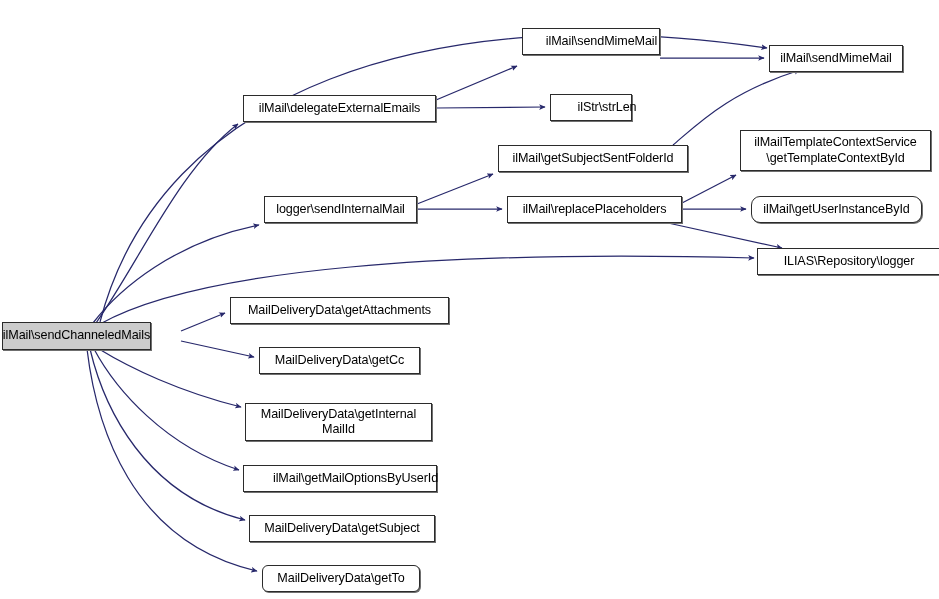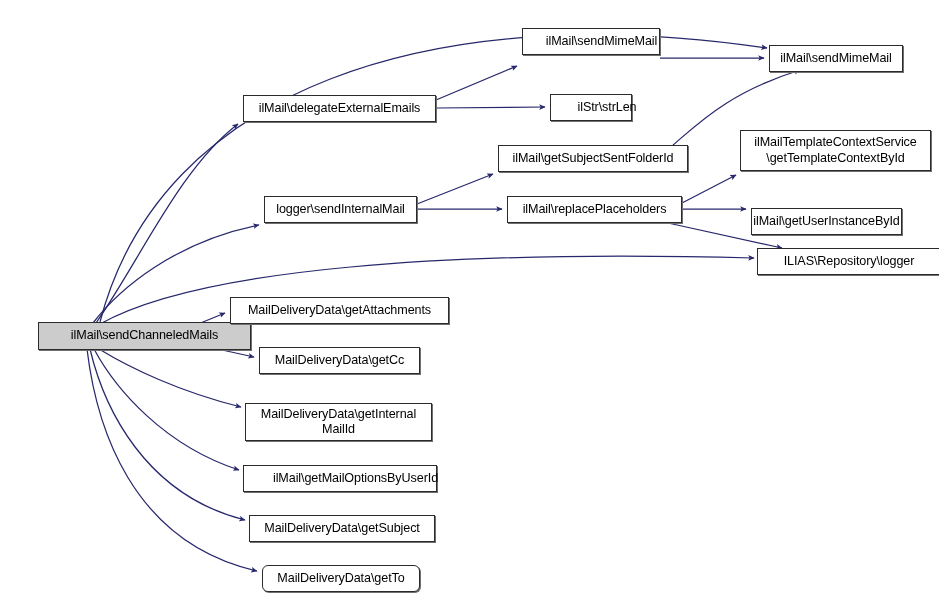--- a/index.html
+++ b/index.html
@@ -74,31 +74,31 @@
         <path d="M 417 204 L 493 174" marker-end="url(#arrow)" stroke="#27286b"></path>
         <path d="M 417 209 L 502 209" marker-end="url(#arrow)" stroke="#27286b"></path>
         <path d="M 673 145 C 700 122, 730 92, 800 70" marker-end="url(#arrow)" stroke="#27286b"></path>
         <path d="M 682 203 L 736 175" marker-end="url(#arrow)" stroke="#27286b"></path>
         <path d="M 682 209 L 746 209" marker-end="url(#arrow)" stroke="#27286b"></path>
         <path d="M 668 223 L 782 248" marker-end="url(#arrow)" stroke="#27286b"></path>
       </g>
   </svg>
 
   <div id="nodes">
-      <div class="gnode root" style="left: 2px; top: 322px; width: 213px; height: 28px; margin-left: 36px;">ilMail\sendChanneledMails</div>
+      <div class="gnode root" style="left: 2px; top: 322px; width: 149px; height: 28px;">ilMail\sendChanneledMails</div>
       <div class="gnode" style="left: 243px; top: 95px; width: 193px; height: 27px;">ilMail\delegateExternalEmails</div>
       <div class="gnode" style="left: 264px; top: 196px; width: 153px; height: 27px;">logger\sendInternalMail</div>
       <div class="gnode" style="left: 522px; top: 28px; width: 138px; height: 27px; padding-left: 26px;">ilMail\sendMimeMail</div>
       <div class="gnode" style="left: 550px; top: 94px; width: 82px; height: 27px; padding-left: 37px;">ilStr\strLen</div>
       <div class="gnode" style="left: 498px; top: 145px; width: 190px; height: 27px;">ilMail\getSubjectSentFolderId</div>
       <div class="gnode" style="left: 507px; top: 196px; width: 175px; height: 27px;">ilMail\replacePlaceholders</div>
       <div class="gnode" style="left: 769px; top: 45px; width: 134px; height: 27px;">ilMail\sendMimeMail</div>
       <div class="gnode" style="left: 740px; top: 130px; width: 191px; height: 41px;">ilMailTemplateContextService
 \getTemplateContextById</div>
-      <div class="gnode" style="left: 751px; top: 208px; width: 151px; height: 27px;">ilMail\getUserInstanceById</div>
+      <div class="gnode" style="left: 751px; top: 196px; width: 171px; height: 27px; border-radius: 9px;">ilMail\getUserInstanceById</div>
       <div class="gnode" style="left: 757px; top: 248px; width: 184px; height: 27px;">ILIAS\Repository\logger</div>
       <div class="gnode" style="left: 230px; top: 297px; width: 219px; height: 27px;">MailDeliveryData\getAttachments</div>
       <div class="gnode" style="left: 259px; top: 347px; width: 161px; height: 27px;">MailDeliveryData\getCc</div>
       <div class="gnode" style="left: 245px; top: 403px; width: 187px; height: 38px;">MailDeliveryData\getInternal
 MailId</div>
       <div class="gnode" style="left: 243px; top: 465px; width: 194px; height: 27px; padding-left: 36px;">ilMail\getMailOptionsByUserId</div>
       <div class="gnode" style="left: 249px; top: 515px; width: 186px; height: 27px; text-align: center;">MailDeliveryData\getSubject</div>
       <div class="gnode" style="left: 262px; top: 565px; width: 158px; height: 27px; border-radius: 6px;">MailDeliveryData\getTo</div>
     </div>
 

